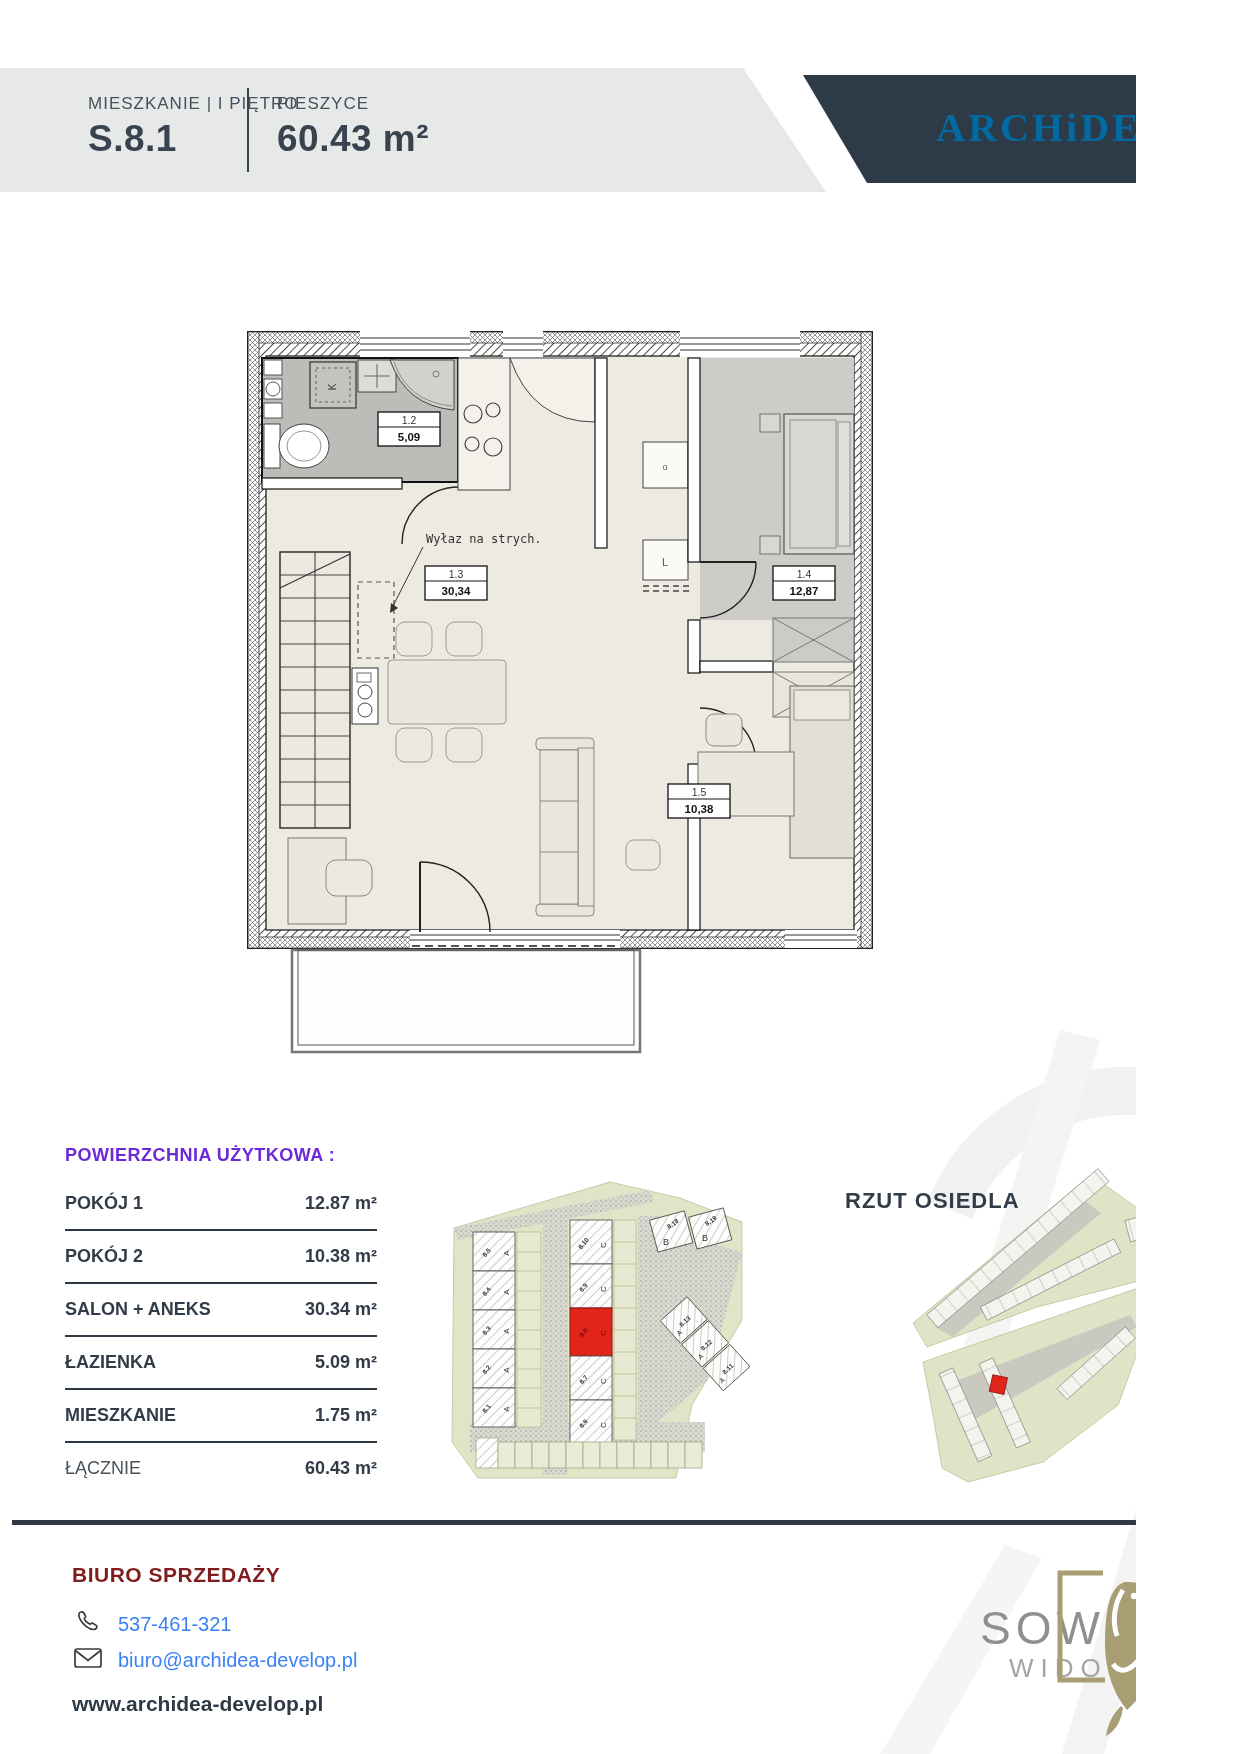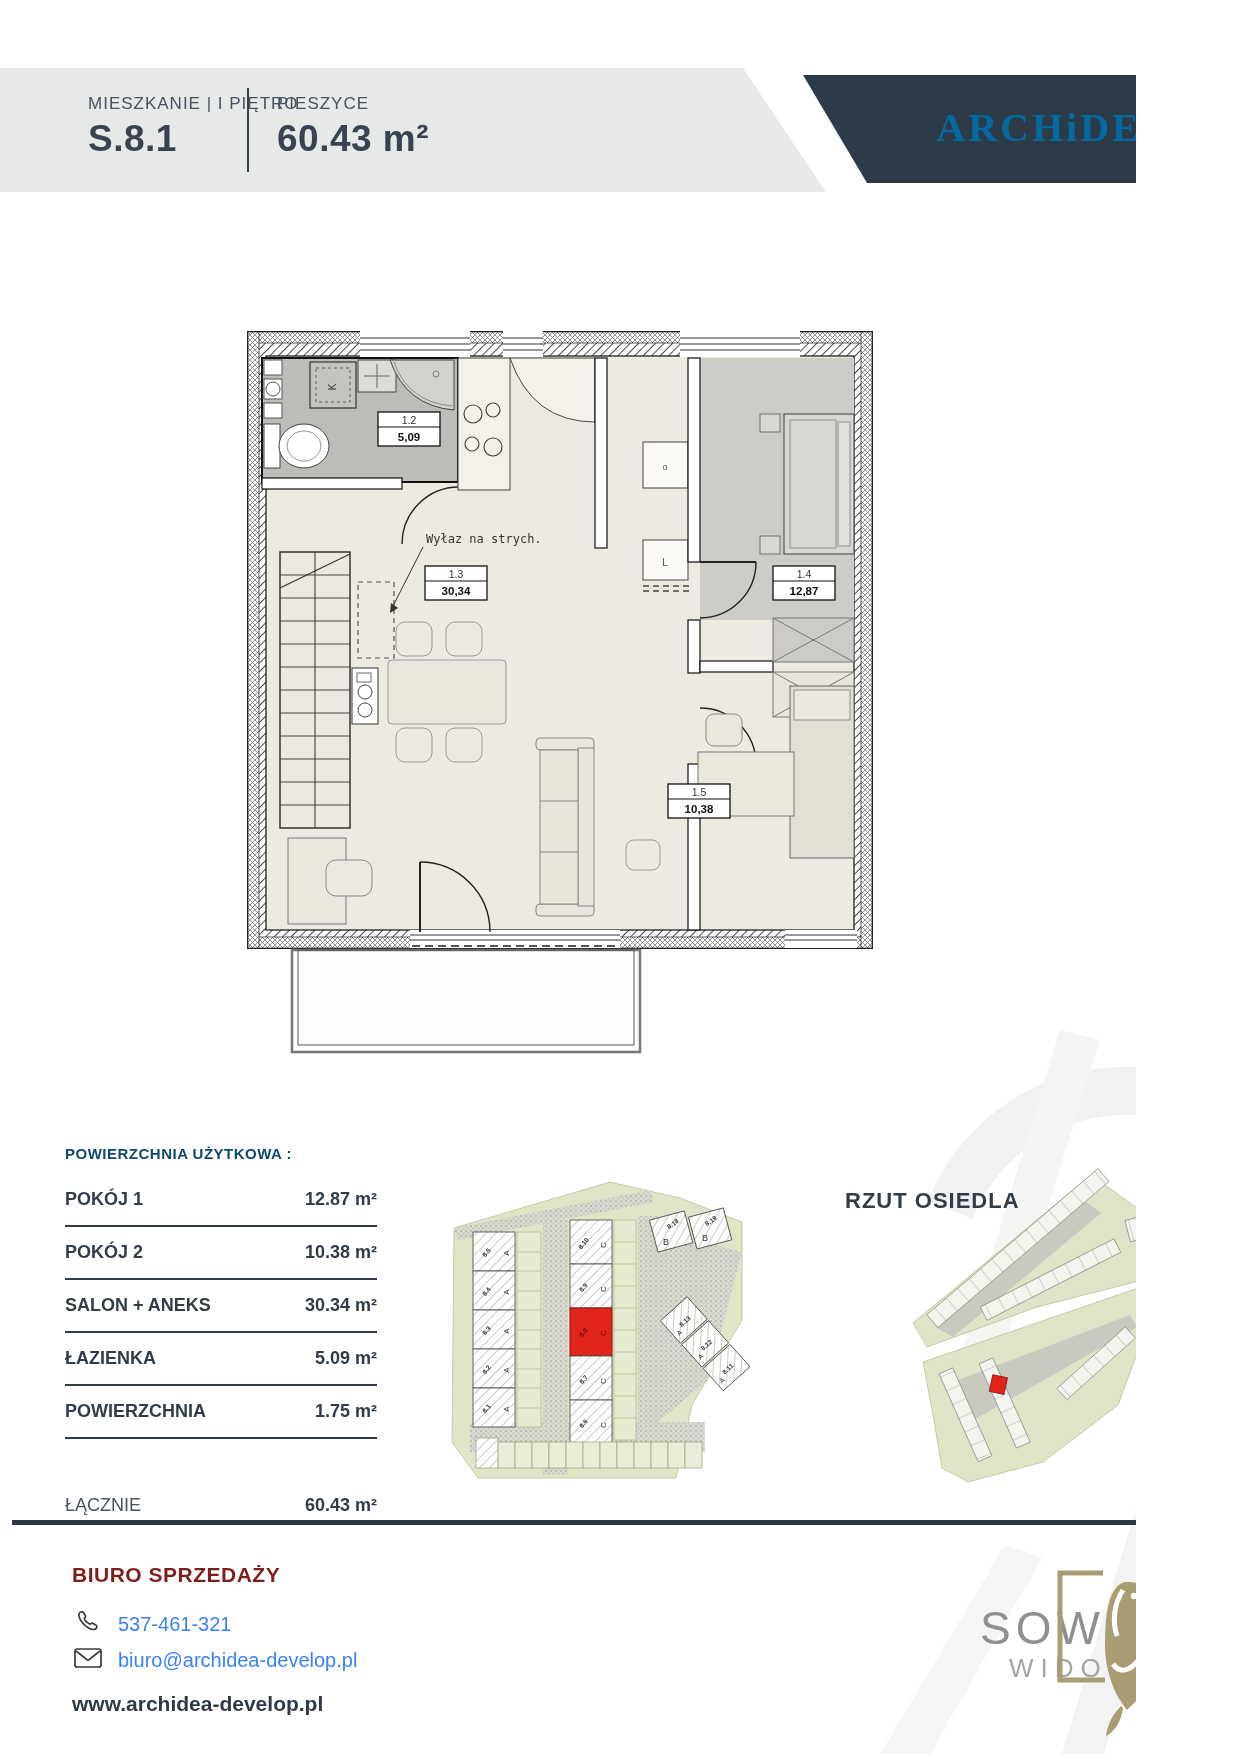--- a/index.html
+++ b/index.html
@@ -12,24 +12,24 @@
   .band-navy{left:0;top:75px;width:1240px;height:108px;background:#2d3a47;
              clip-path:polygon(803px 0,1240px 0,1240px 108px,867px 108px);}
   .hdr-small{font-size:17px;letter-spacing:1px;color:#47515d;}
   .hdr-big{font-size:37px;font-weight:bold;color:#39434f;letter-spacing:.5px;}
   .hdr-divider{left:247px;top:88px;width:2px;height:84px;background:#39434f;}
   .brand{left:880px;top:104px;width:350px;text-align:center;
          font-family:"Liberation Serif",serif;font-weight:bold;font-size:40px;
          color:#0369a1;letter-spacing:3px;}
   
   .tbl{left:65px;top:1145px;width:312px;}
-  .tbl-title{font-size:15px;font-weight:bold;letter-spacing:.5px;color:#0c4a6e;margin-bottom:12px;}
+  .tbl-title{font-size:18px;font-weight:bold;letter-spacing:.5px;color:#6d28d9;margin-bottom:12px;}
   .tbl-row{display:flex;justify-content:space-between;align-items:center;height:51px;
            border-bottom:2px solid #2e3945;font-size:18px;font-weight:bold;color:#323c48;text-align:center;}
-  .tbl-row.total{border-bottom:none;margin-top:41px;}
+  .tbl-row.total{border-bottom:none;}
   .tbl-row.total .lbl{font-weight:normal;color:#4a545f;}
   
   .rzut-title{left:845px;top:1188px;font-size:22px;font-weight:bold;letter-spacing:1px;color:#323c48;}
   .footer-line{left:12px;top:1520px;width:1216px;height:5px;background:#2e3945;}
   .f-office{left:72px;top:1563px;font-size:21px;font-weight:bold;letter-spacing:.5px;color:#7f1d1d;}
   .f-item{left:118px;font-size:20px;color:#3b82f6;}
   .f-web{left:72px;top:1692px;font-size:21px;font-weight:bold;color:#2e3945;}
   svg text{font-family:"Liberation Sans",sans-serif;}
   .plan-note{font-family:"DejaVu Sans Mono",monospace;}
 </style>
@@ -300,21 +300,21 @@
       </div>
     <div class="tbl-row">
         <span class="lbl">SALON + ANEKS</span>
         <span class="val">30.34 m²</span>
       </div>
     <div class="tbl-row">
         <span class="lbl">ŁAZIENKA</span>
         <span class="val">5.09 m²</span>
       </div>
     <div class="tbl-row">
-        <span class="lbl">POWIERZCHNIA</span>
+        <span class="lbl">MIESZKANIE</span>
         <span class="val">1.75 m²</span>
       </div>
     <div class="tbl-row total">
         <span class="lbl">ŁĄCZNIE</span>
         <span class="val">60.43 m²</span>
       </div>
   </div>
 
   <svg class="abs" style="left:440px;top:1170px;" width="310" height="315" viewBox="0 0 310 315">
     <defs>

